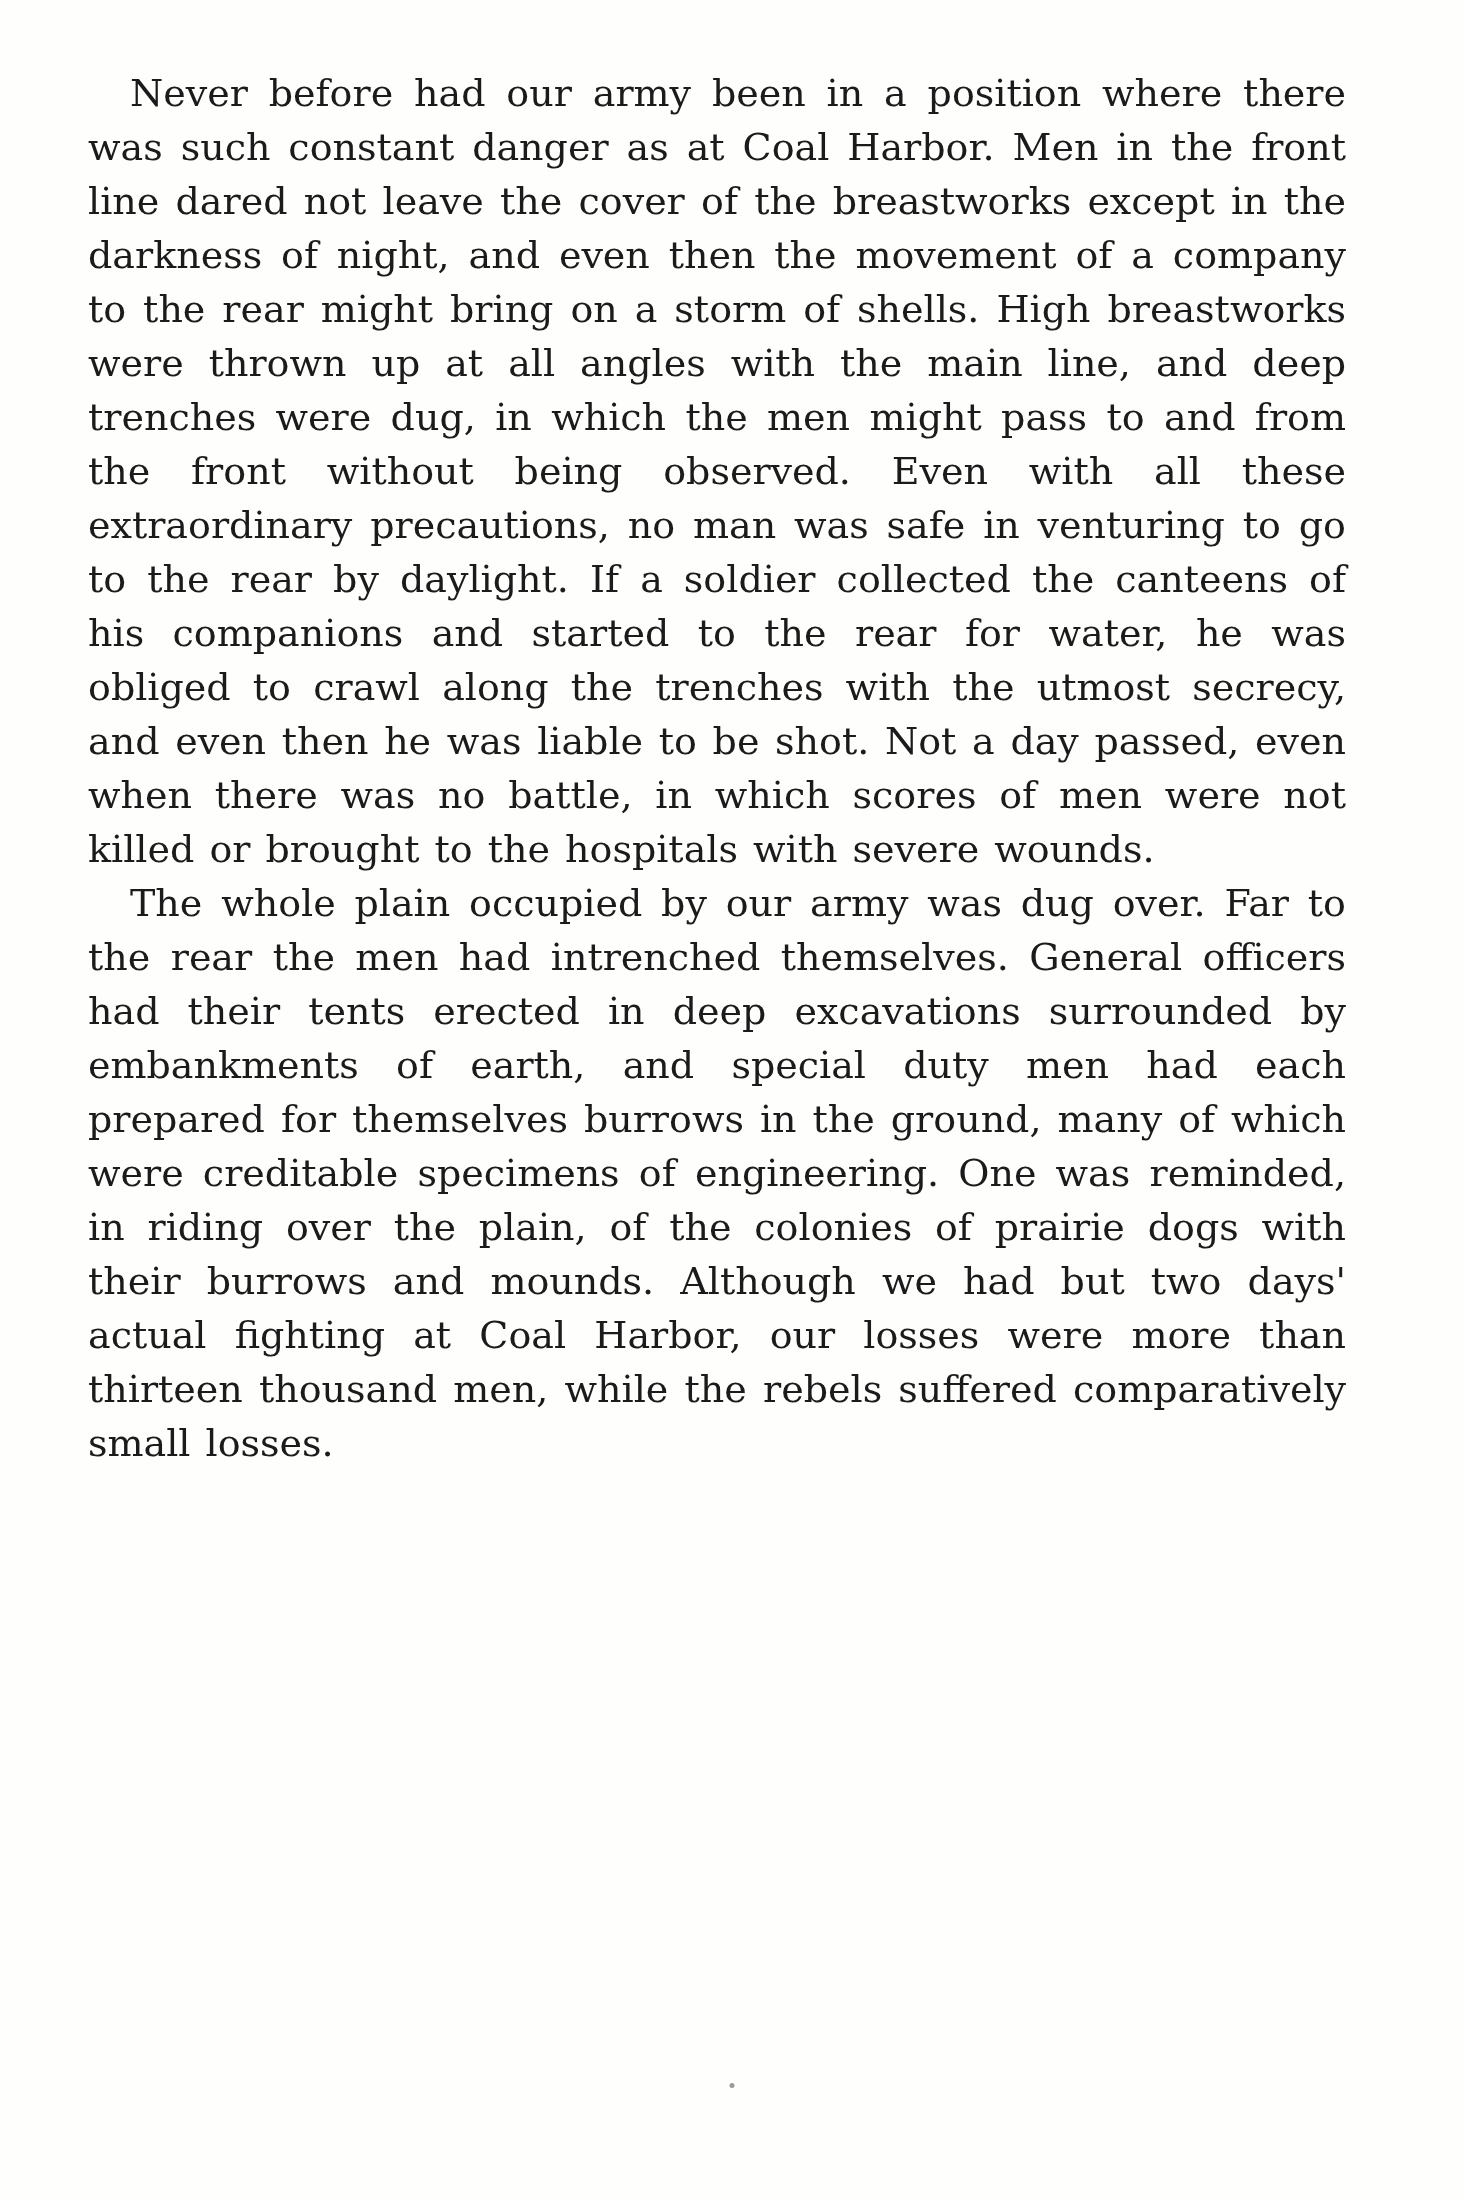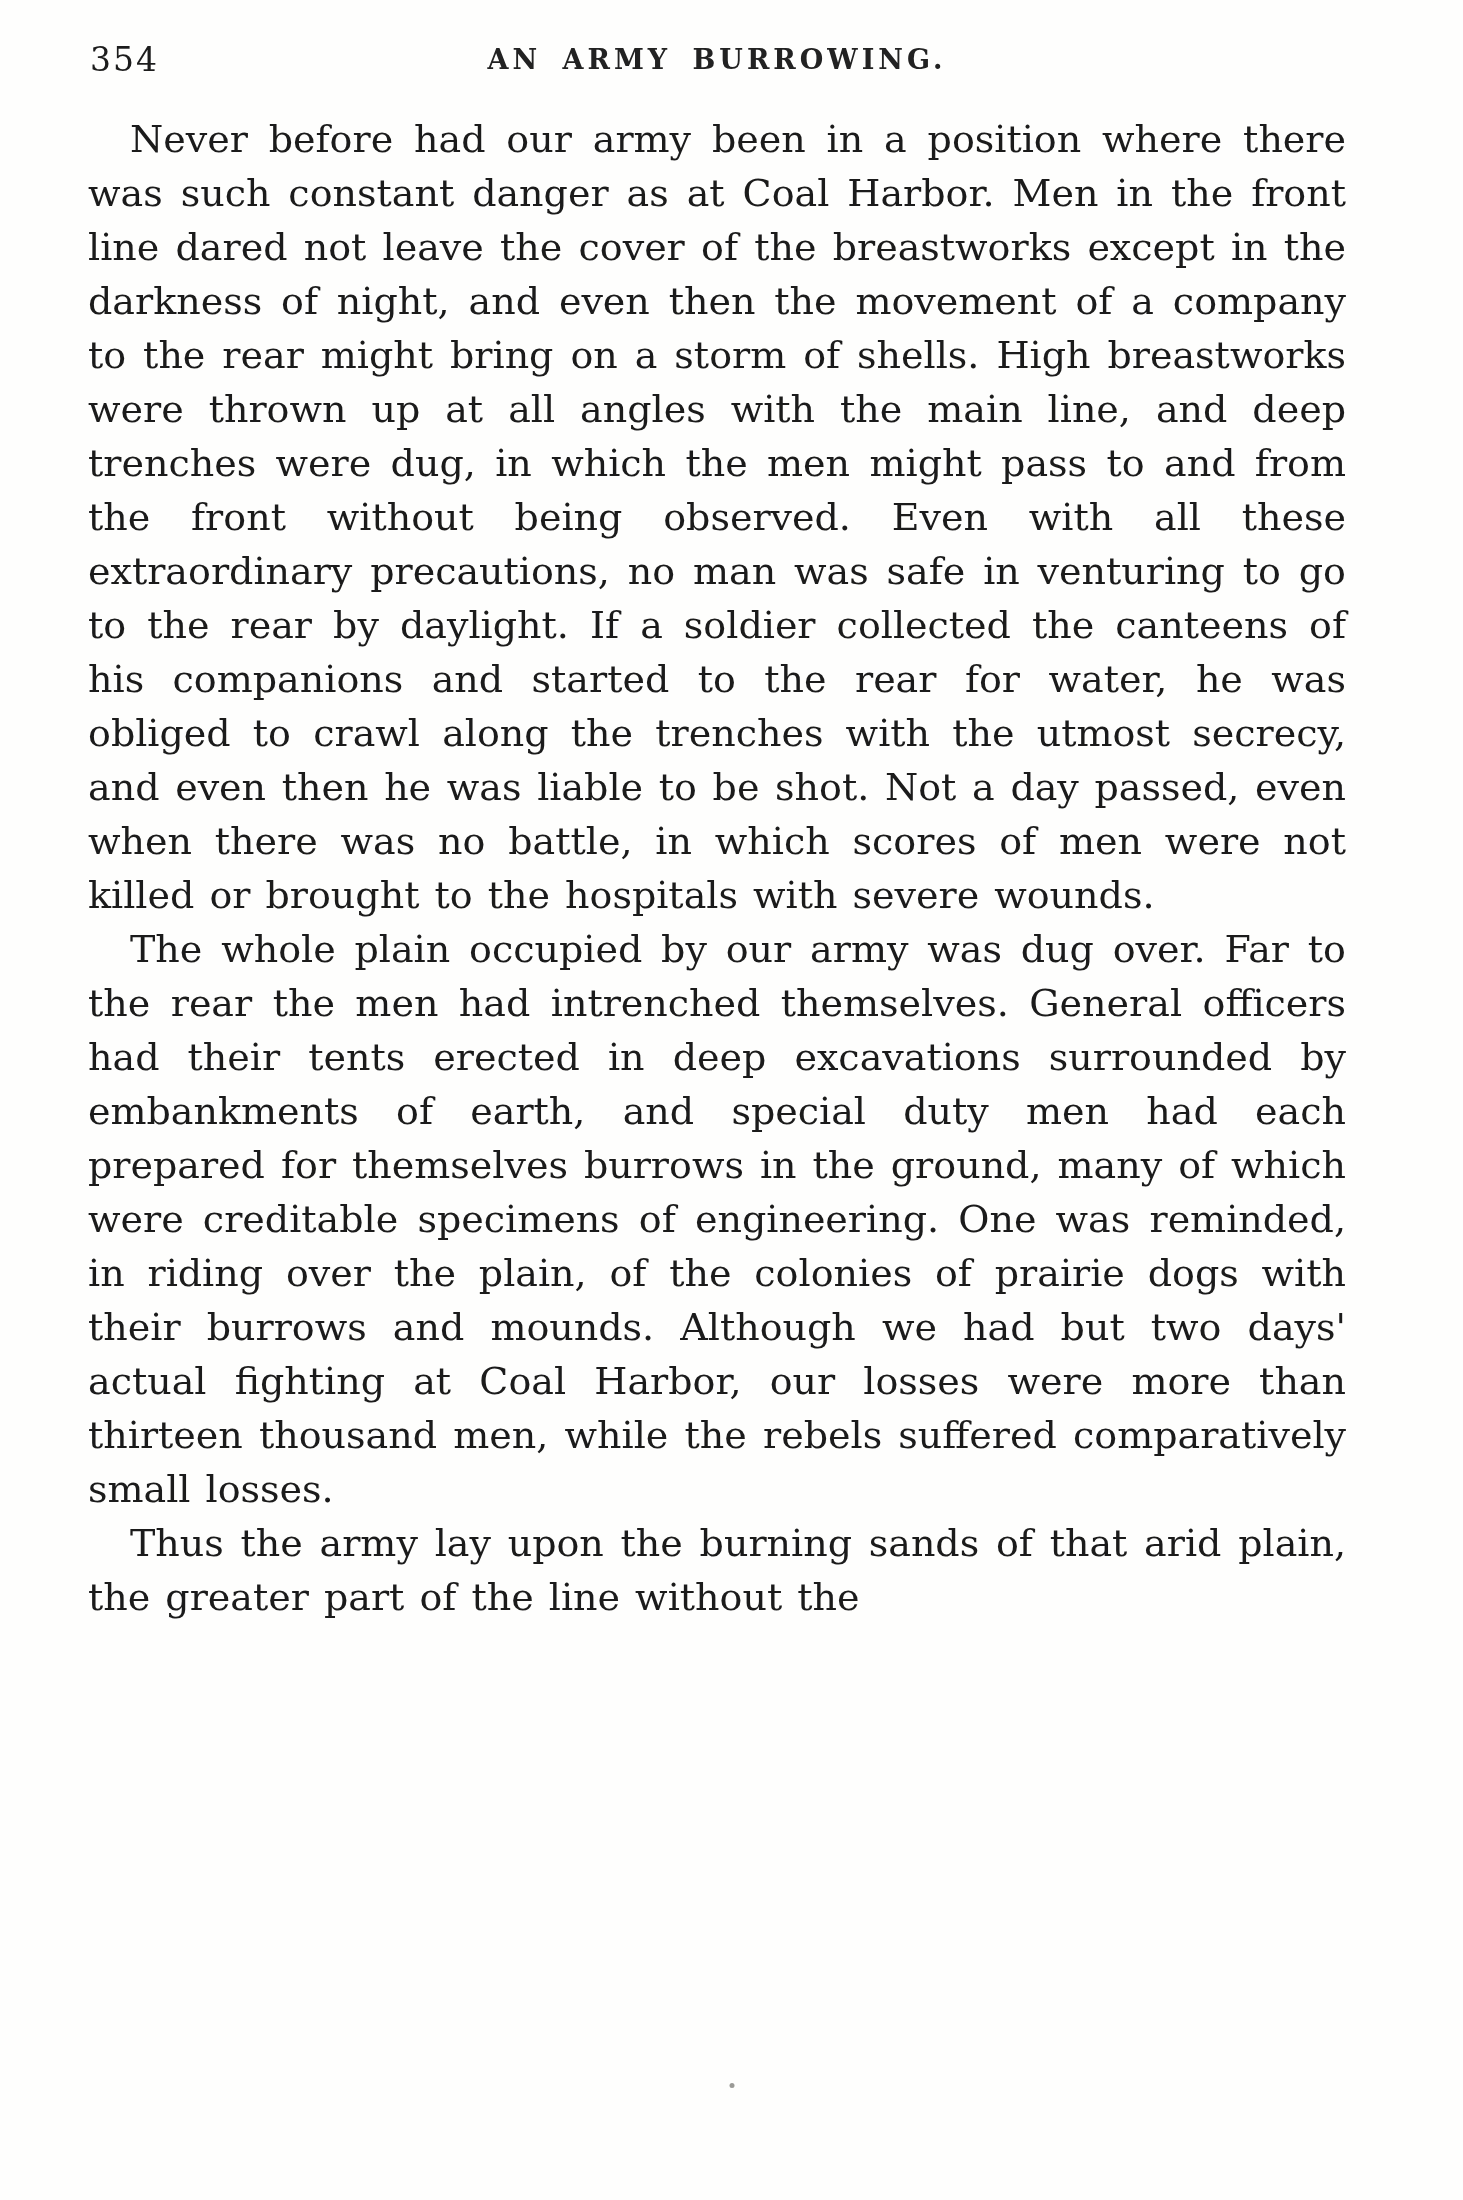--- a/index.html
+++ b/index.html
@@ -72,27 +72,22 @@
     background: #9a9a96;
     transform: translateX(-50%);
   }
 </style>
 </head>
 <body>
 
 <div class="page">
   <div class="text-block">
 
-    <header class="page-header">
-      <span class="page-number">354</span>
-      <span class="running-title">AN ARMY BURROWING.</span>
-    </header>
 
     <main class="body-text">
       <p class="para">Never before had our army been in a position where there was such constant danger as at Coal Harbor. Men in the front line dared not leave the cover of the breastworks except in the darkness of night, and even then the movement of a company to the rear might bring on a storm of shells. High breastworks were thrown up at all angles with the main line, and deep trenches were dug, in which the men might pass to and from the front without being observed. Even with all these extraordinary precautions, no man was safe in venturing to go to the rear by daylight. If a soldier collected the canteens of his companions and started to the rear for water, he was obliged to crawl along the trenches with the utmost secrecy, and even then he was liable to be shot. Not a day passed, even when there was no battle, in which scores of men were not killed or brought to the hospitals with severe wounds.</p>
       <p class="para">The whole plain occupied by our army was dug over. Far to the rear the men had intrenched themselves. General officers had their tents erected in deep excavations surrounded by embankments of earth, and special duty men had each prepared for themselves burrows in the ground, many of which were creditable specimens of engineering. One was reminded, in riding over the plain, of the colonies of prairie dogs with their burrows and mounds. Although we had but two days' actual fighting at Coal Harbor, our losses were more than thirteen thousand men, while the rebels suffered comparatively small losses.</p>
-      <p class="para">Thus the army lay upon the burning sands of that arid plain, the greater part of the line without the</p>
     </main>
 
   </div>
 
   <div class="printers-mark"></div>
 </div>
 
 </body></html>

